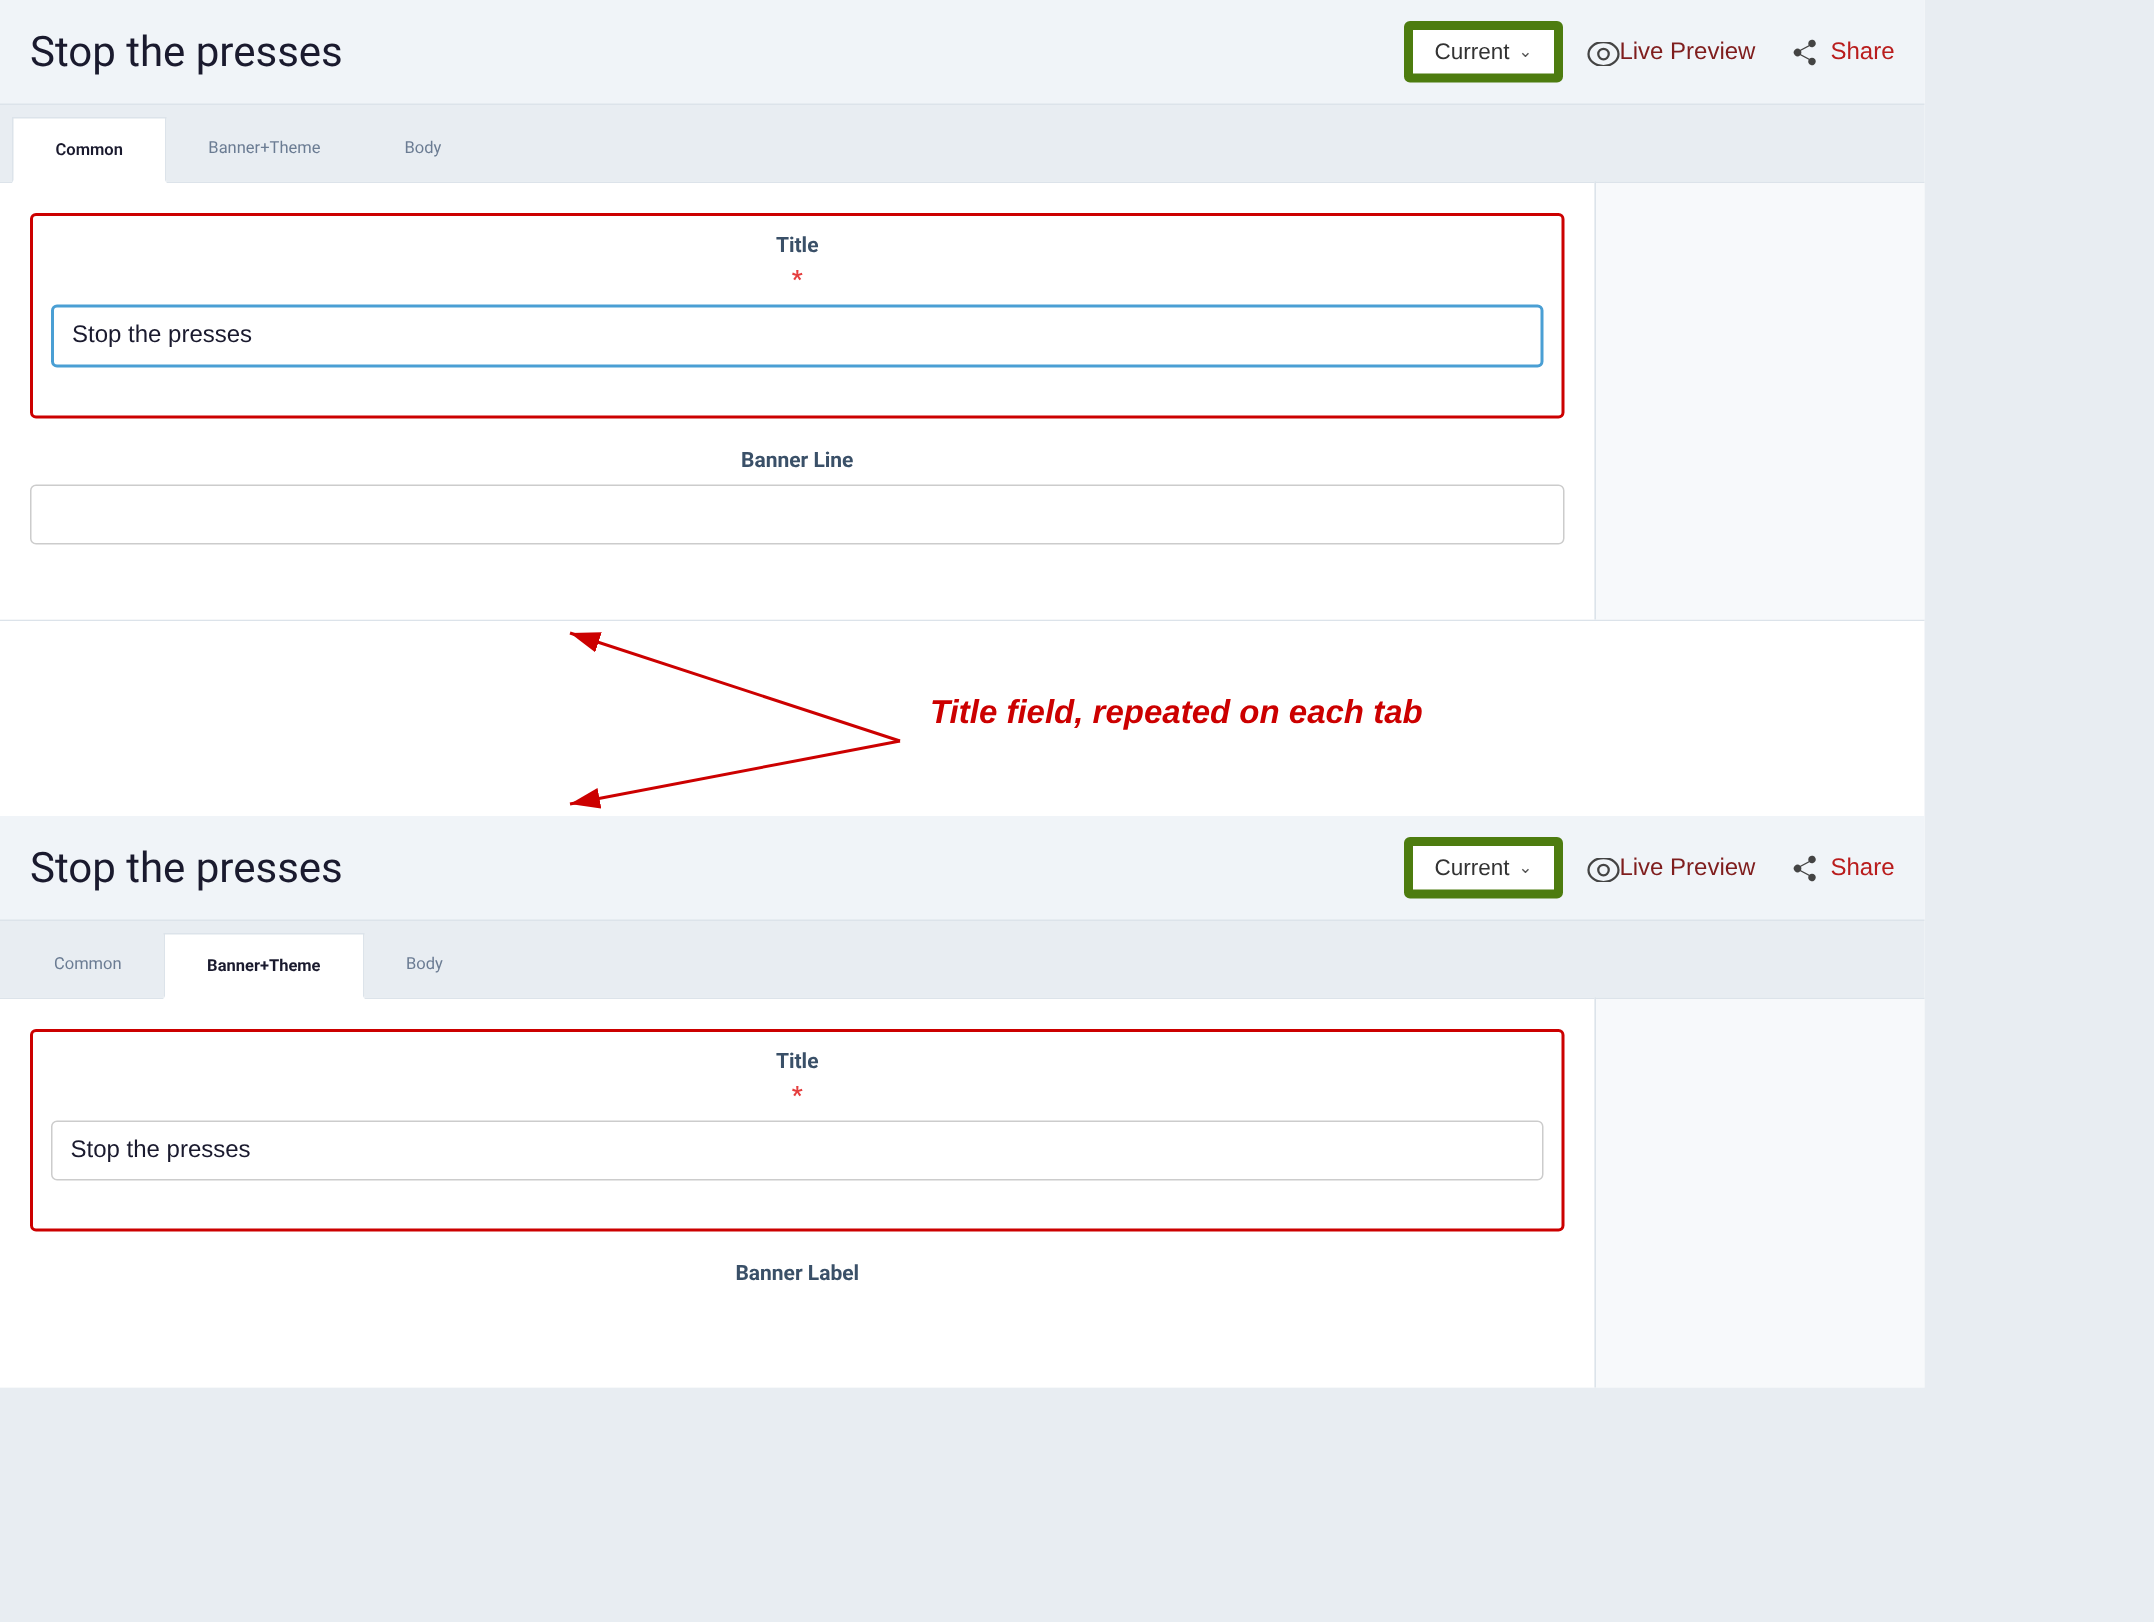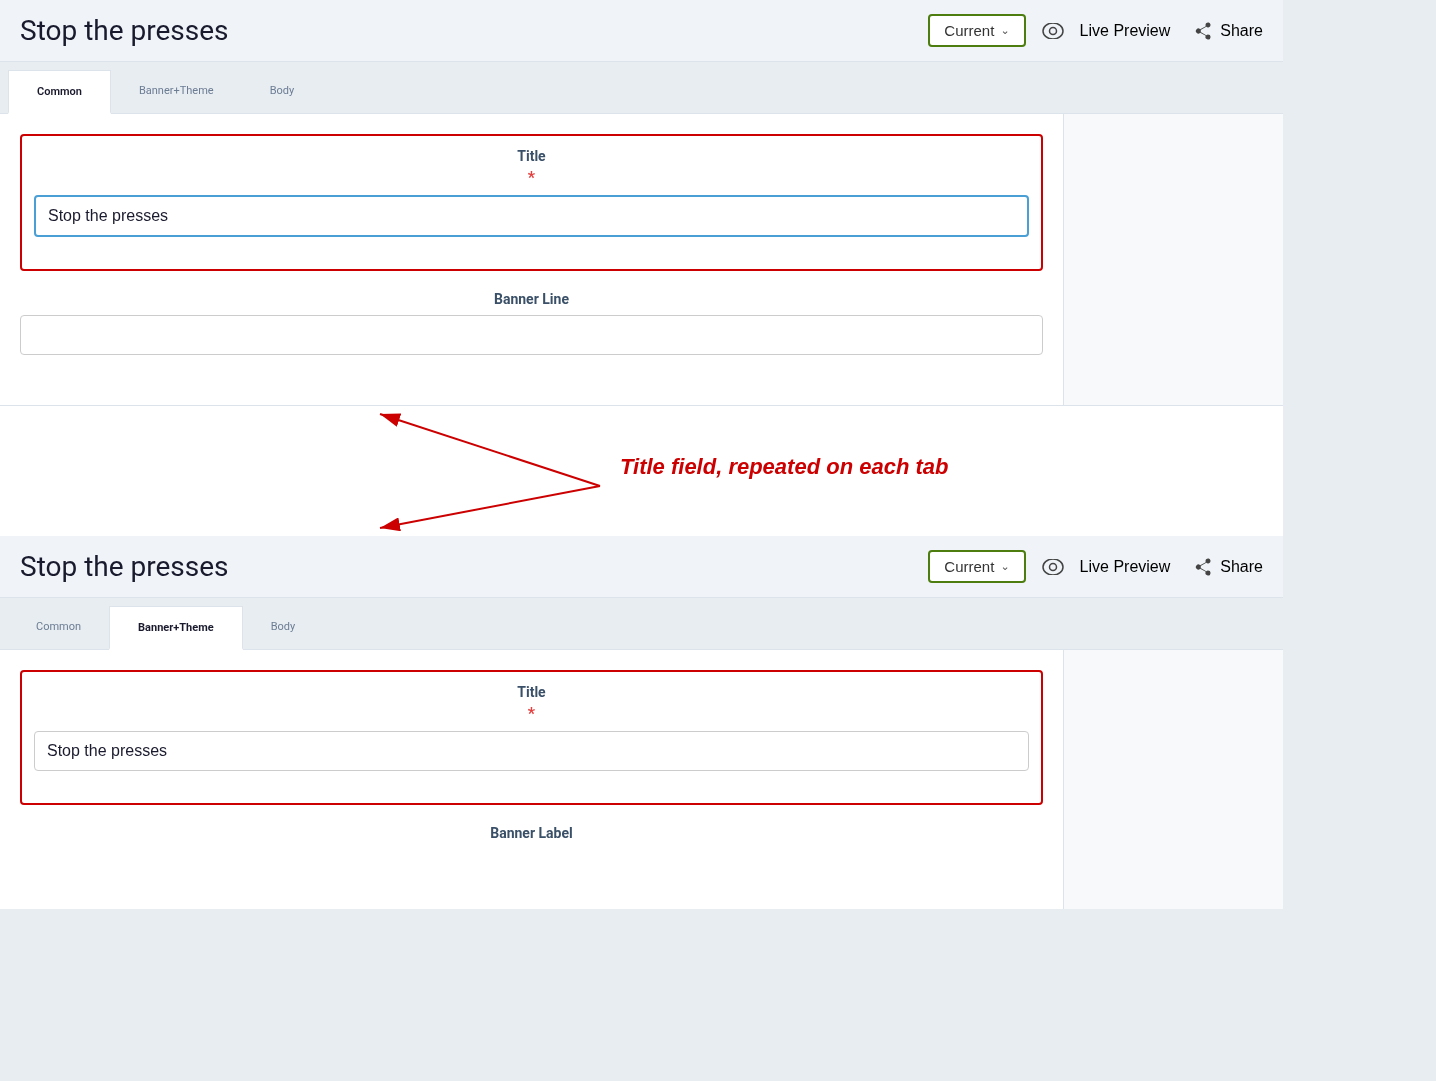--- a/index.html
+++ b/index.html
@@ -30,21 +30,21 @@
       font-size: 28px;
       font-weight: 400;
       color: #1a1a2e;
       flex: 1;
     }
 
     .current-dropdown {
       display: flex;
       align-items: center;
       gap: 6px;
-      border: 2px solid #4d7c0f;
+      border: 6px solid #4d7c0f;
       border-radius: 4px;
       padding: 6px 14px;
       background: #fff;
       font-size: 15px;
       color: #333;
       cursor: pointer;
       margin-left: 10px;
     }
 
     .current-dropdown .chevron {
@@ -54,36 +54,36 @@
 
     .header-right {
       display: flex;
       align-items: center;
       gap: 24px;
       margin-left: auto;
     }
 
     .live-preview-btn {
       display: flex;
-      align-items: center;
-      gap: 16px;
+      align-items: flex-end;
+      gap: 0;
       font-size: 16px;
-      color: #000000;
+      color: #7f1d1d;
       cursor: pointer;
       background: none;
       border: none;
       padding: 0;
     }
 
     .share-btn {
       display: flex;
       align-items: center;
       gap: 8px;
       font-size: 16px;
-      color: #000000;
+      color: #b91c1c;
       cursor: pointer;
       background: none;
       border: none;
       padding: 0;
     }
 
     
     .tabs {
       display: flex;
       background: #e8edf2;

